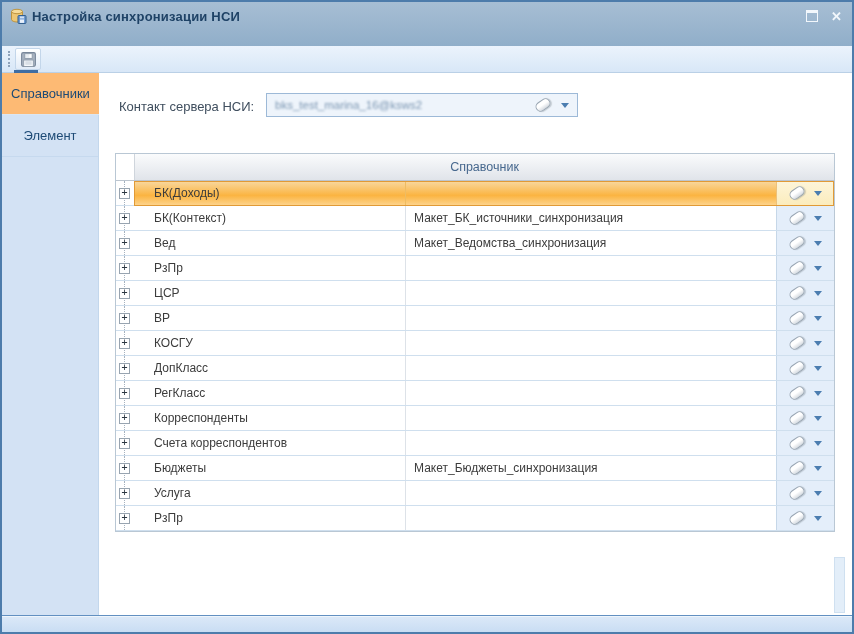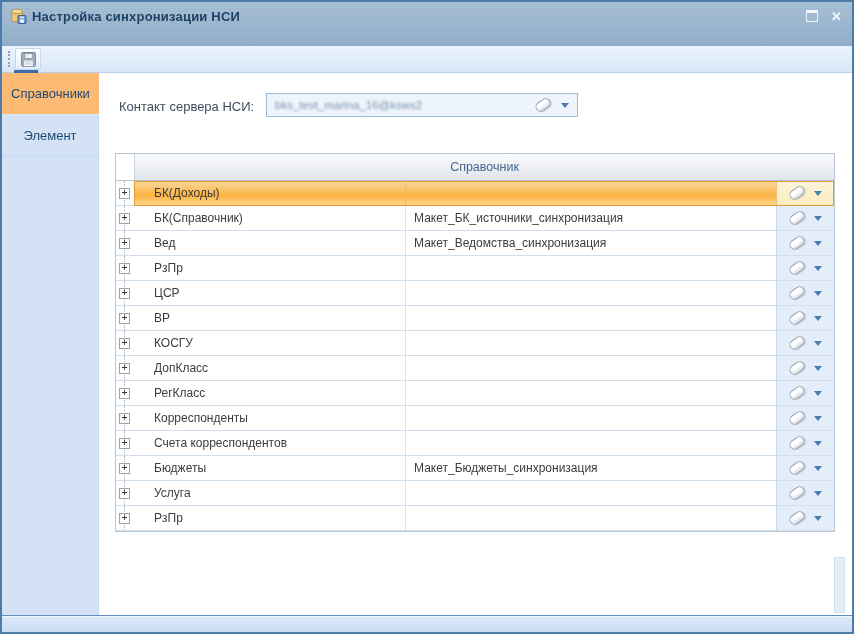--- a/index.html
+++ b/index.html
@@ -173,21 +173,21 @@
     <div class="cell-dir"></div>
     <div class="cell-ctl">
       <span class="eraser"></span>
       <span class="arrow"></span>
     </div>
   </div>
             <div class="grid-row">
     <div class="gutter-cell">
       <span class="expander"></span>
     </div>
-    <div class="cell-el">БК(Справочник)</div>
+    <div class="cell-el">БК(Контекст)</div>
     <div class="cell-dir">Макет_БК_источники_синхронизация</div>
     <div class="cell-ctl">
       <span class="eraser"></span>
       <span class="arrow"></span>
     </div>
   </div>
             <div class="grid-row">
     <div class="gutter-cell">
       <span class="expander"></span>
     </div>

